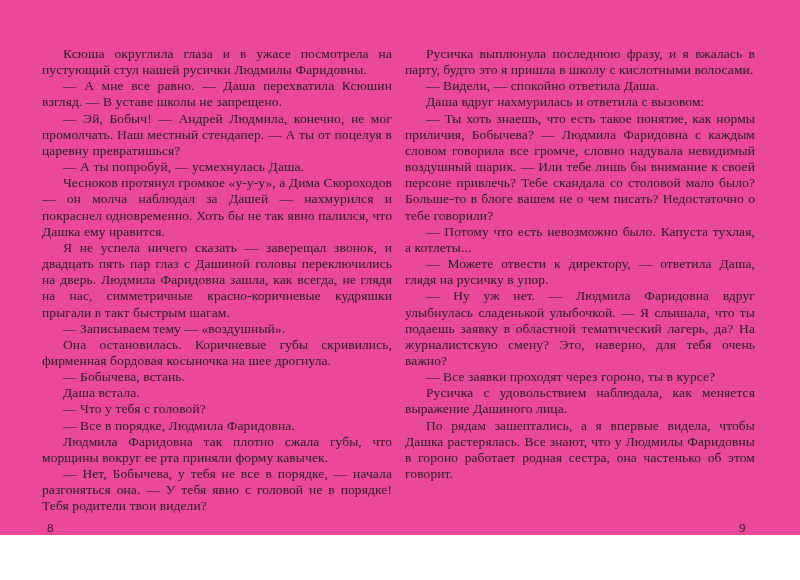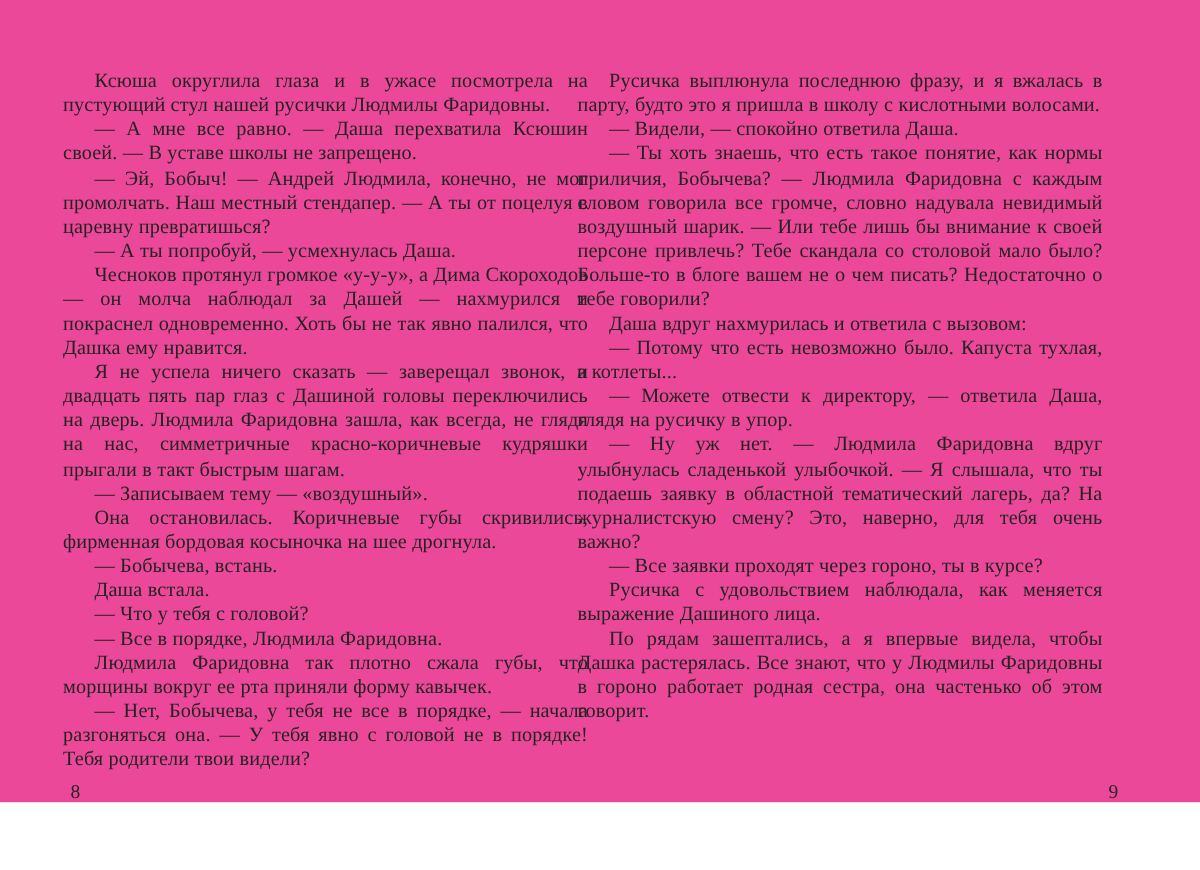--- a/index.html
+++ b/index.html
@@ -21,21 +21,21 @@
       top: 46px;
       width: 350px;
       height: 470px;
       overflow: hidden;
       font-size: 13.5px;
       line-height: 16.15px;
       text-align: justify;
       letter-spacing: 0.1px;
     }
     .text-column--left  { left: 42px; }
-    .text-column--right { left: 385px; }
+    .text-column--right { left: 405px; }
     .text-column p {
       margin: 0;
       padding: 0;
       text-indent: 21px;
       hyphens: auto;
       -webkit-hyphens: auto;
     }
     .folio {
       position: absolute;
       top: 520px;
@@ -46,40 +46,40 @@
     .folio--left  { left: 47px; }
     .folio--right { left: 739px; }
   </style>
 </head>
 <body>
 
 <div class="spread">
 
   <div class="text-column text-column--left" lang="ru">
     <p>Ксюша округлила глаза и в ужасе посмотрела на пустующий стул нашей русички Людмилы Фаридовны.</p>
-    <p>— А мне все равно. — Даша перехватила Ксюшин своей. — В уставе школы не запрещено.</p>
+    <p>— А мне все равно. — Даша перехватила Ксюшин взгляд. — В уставе школы не запрещено.</p>
     <p>— Эй, Бобыч! — Андрей Людмила, конечно, не мог промолчать. Наш местный стендапер. — А ты от поцелуя в царевну превратишься?</p>
     <p>— А ты попробуй, — усмехнулась Даша.</p>
     <p>Чесноков протянул громкое «у-у-у», а Дима Скороходов — он молча наблюдал за Дашей — нахмурился и покраснел одновременно. Хоть бы не так явно палился, что Дашка ему нравится.</p>
     <p>Я не успела ничего сказать — заверещал звонок, и двадцать пять пар глаз с Дашиной головы переключились на дверь. Людмила Фаридовна зашла, как всегда, не глядя на нас, симметричные красно-коричневые кудряшки прыгали в такт быстрым шагам.</p>
     <p>— Записываем тему — «воздушный».</p>
     <p>Она остановилась. Коричневые губы скривились, фирменная бордовая косыночка на шее дрогнула.</p>
     <p>— Бобычева, встань.</p>
     <p>Даша встала.</p>
     <p>— Что у тебя с головой?</p>
     <p>— Все в порядке, Людмила Фаридовна.</p>
     <p>Людмила Фаридовна так плотно сжала губы, что морщины вокруг ее рта приняли форму кавычек.</p>
     <p>— Нет, Бобычева, у тебя не все в порядке, — начала разгоняться она. — У тебя явно с головой не в порядке! Тебя родители твои видели?</p>
   </div>
 
   <div class="text-column text-column--right" lang="ru">
     <p>Русичка выплюнула последнюю фразу, и я вжалась в парту, будто это я пришла в школу с кислотными волосами.</p>
     <p>— Видели, — спокойно ответила Даша.</p>
+    <p>Даша вдруг нахмурилась и ответила с вызовом:</p>
     <p>— Ты хоть знаешь, что есть такое понятие, как нормы приличия, Бобычева? — Людмила Фаридовна с каждым словом говорила все громче, словно надувала невидимый воздушный шарик. — Или тебе лишь бы внимание к своей персоне привлечь? Тебе скандала со столовой мало было? Больше-то в блоге вашем не о чем писать? Недостаточно о тебе говорили?</p>
-    <p>Даша вдруг нахмурилась и ответила с вызовом:</p>
     <p>— Потому что есть невозможно было. Капуста тухлая, а котлеты...</p>
     <p>— Можете отвести к директору, — ответила Даша, глядя на русичку в упор.</p>
     <p>— Ну уж нет. — Людмила Фаридовна вдруг улыбнулась сладенькой улыбочкой. — Я слышала, что ты подаешь заявку в областной тематический лагерь, да? На журналистскую смену? Это, наверно, для тебя очень важно?</p>
     <p>— Все заявки проходят через гороно, ты в курсе?</p>
     <p>Русичка с удовольствием наблюдала, как меняется выражение Дашиного лица.</p>
     <p>По рядам зашептались, а я впервые видела, чтобы Дашка растерялась. Все знают, что у Людмилы Фаридовны в гороно работает родная сестра, она частенько об этом говорит.</p>
   </div>
 
   <div class="folio folio--left">8</div>
   <div class="folio folio--right">9</div>

